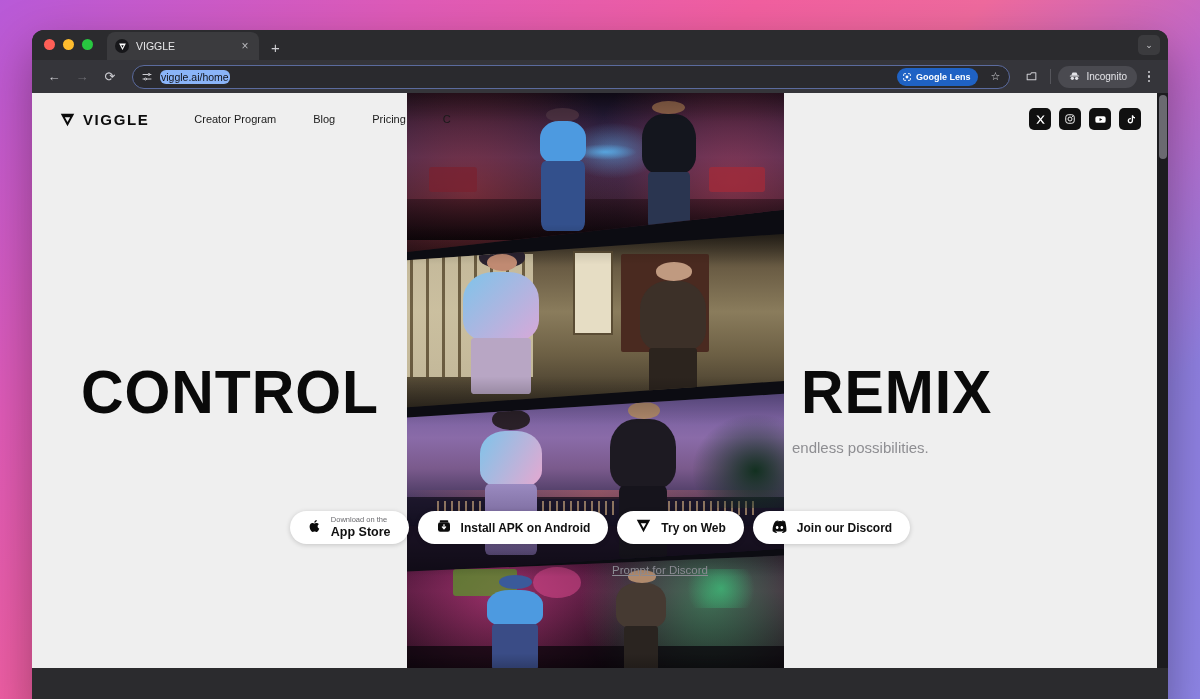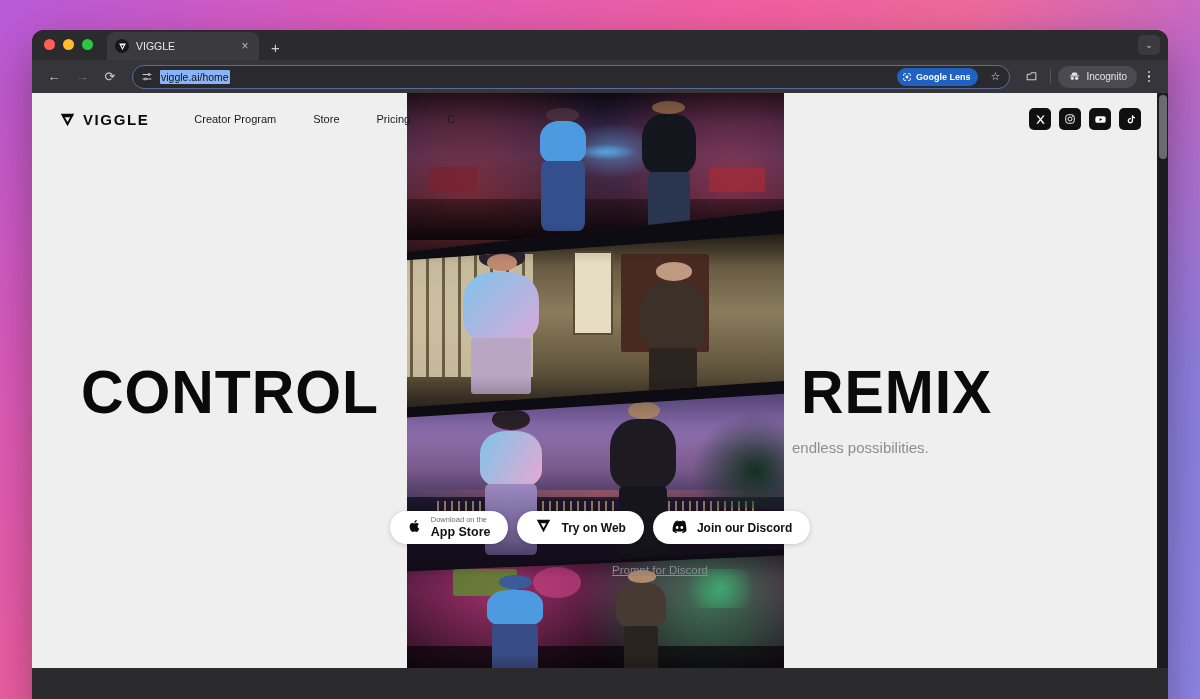--- a/index.html
+++ b/index.html
@@ -130,21 +130,21 @@
     gap: 7px;
     position: relative;
   }
   .tune-icon { flex: none; display: flex; }
   .url-text {
     font-size: 10.5px;
     color: #f0f0f2;
     background: #8ab4f8;
     color: #12131a;
     padding: 1px 1px;
-    border-radius: 1px;
+    border-radius: 6px;
     white-space: nowrap;
   }
   .omni-spacer { flex: 1; }
   .lens-pill {
     height: 18px;
     background: #1f62c4;
     border-radius: 10px;
     display: flex;
     align-items: center;
     gap: 4px;
@@ -553,21 +553,21 @@
 
     <div class="site-nav">
       <div class="brand">
         <svg width="17" height="17" viewBox="0 0 24 24">
           <path d="M2.5 4 L21.5 4 L12 21.5 Z M12 8.8 L8.2 8.8 L12 15.6 L15.8 8.8 Z" fill="#0b0b0b"></path>
         </svg>
         <span class="brand-name">VIGGLE</span>
       </div>
       <div class="nav-links">
         <span class="nav-link">Creator Program</span>
-        <span class="nav-link">Store</span>
+        <span class="nav-link">Blog</span>
         <span class="nav-link">Pricing</span>
         <span class="nav-link">C</span>
       </div>
       <div class="socials">
         <span class="social-btn">
           <svg width="11" height="11" viewBox="0 0 24 24" fill="#fff">
               <path d="M3 3h4.2l5 6.6L17.4 3H21l-7 9 7.4 9h-4.2l-5.3-6.9L6.6 21H3l7.3-9.3z"></path>
             </svg>
         </span>
         <span class="social-btn">
@@ -606,20 +606,30 @@
           <svg width="14" height="16" viewBox="0 0 24 24" fill="#0b0b0b">
             <path d="M16.4 12.6c0-2.5 2-3.7 2.1-3.8-1.1-1.7-2.9-1.9-3.6-1.9-1.5-.2-3 .9-3.8.9s-2-.9-3.3-.9c-1.7 0-3.3 1-4.2 2.5-1.8 3.1-.5 7.7 1.3 10.2.9 1.2 1.9 2.6 3.2 2.5 1.3-.1 1.8-.8 3.3-.8s2 .8 3.3.8 2.2-1.2 3.1-2.5c1-1.4 1.4-2.8 1.4-2.9-.1 0-2.7-1-2.8-4.1zM14 4.8c.7-.9 1.2-2.1 1.1-3.3-1 0-2.3.7-3.1 1.6-.7.8-1.2 2-1.1 3.2 1.1.1 2.3-.6 3.1-1.5z"></path>
           </svg>
         </span>
         <span class="cta-two-line">
           <span class="cta-small">Download on the</span>
           <span class="cta-big">App Store</span>
         </span>
       </div>
 
+      <div class="cta">
+        <span>
+          <svg width="16" height="16" viewBox="0 0 24 24">
+            <rect x="3" y="6.5" width="18" height="14" rx="3.4" fill="#0b0b0b"></rect>
+            <rect x="5.5" y="3.5" width="13" height="3" rx="1.5" fill="#0b0b0b"></rect>
+            <path d="M12 10v5.3M9.5 13.3L12 16.2l2.5-2.9" stroke="#fff" stroke-width="1.8" fill="none" stroke-linecap="round" stroke-linejoin="round"></path>
+          </svg>
+        </span>
+        <span class="cta-label">Install APK on Android</span>
+      </div>
 
       <div class="cta">
         <span>
           <svg width="17" height="17" viewBox="0 0 24 24">
             <path d="M2.5 4 L21.5 4 L12 21.5 Z M12 8.8 L8.2 8.8 L12 15.6 L15.8 8.8 Z" fill="#0b0b0b"></path>
           </svg>
         </span>
         <span class="cta-label">Try on Web</span>
       </div>
 

